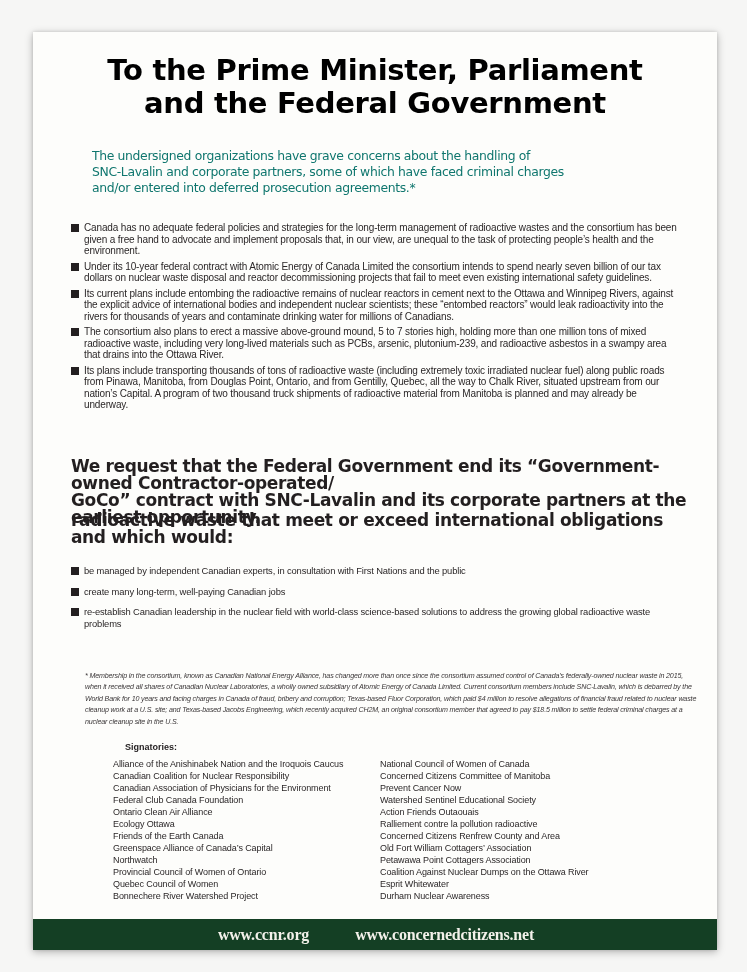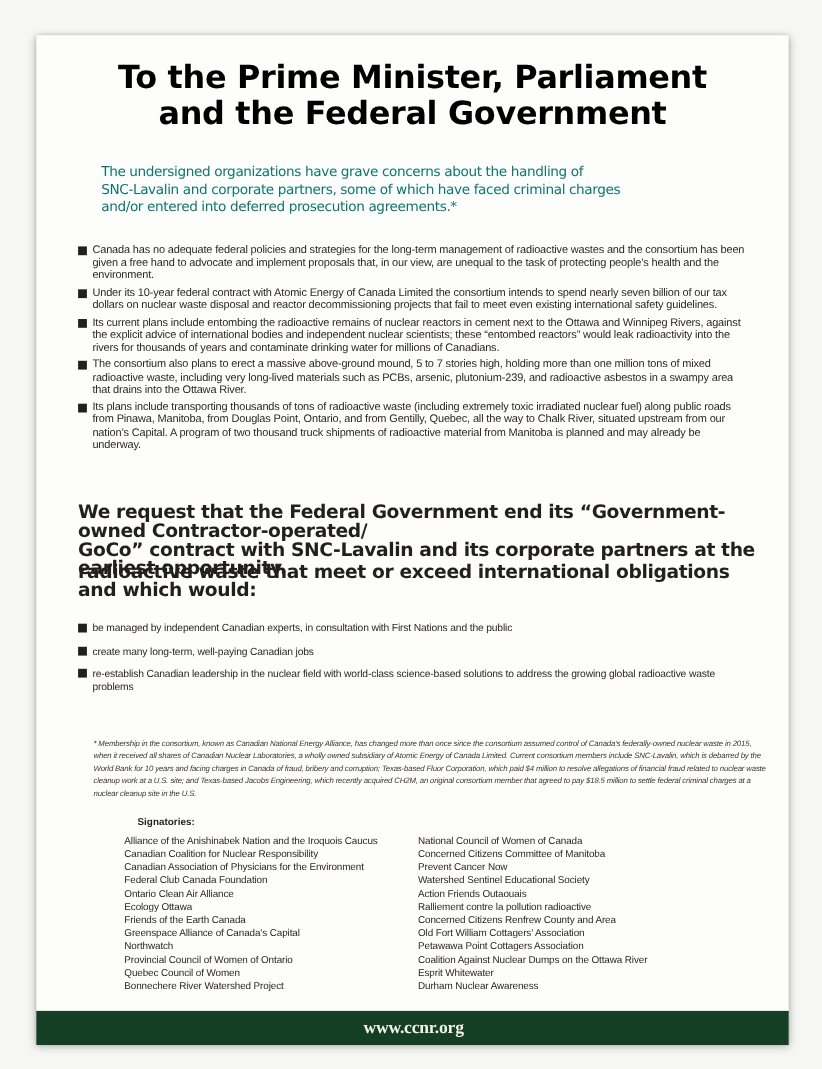--- a/index.html
+++ b/index.html
@@ -197,14 +197,15 @@
     <li>Concerned Citizens Renfrew County and Area</li>
     <li>Old Fort William Cottagers’ Association</li>
     <li>Petawawa Point Cottagers Association</li>
     <li>Coalition Against Nuclear Dumps on the Ottawa River</li>
     <li>Esprit Whitewater</li>
     <li>Durham Nuclear Awareness</li>
   </ul>
 
   <div class="footer-bar">
     <a>www.ccnr.org</a>
+    <a>www.concernedcitizens.net</a>
   </div>
 </div>
 
 </body></html>

